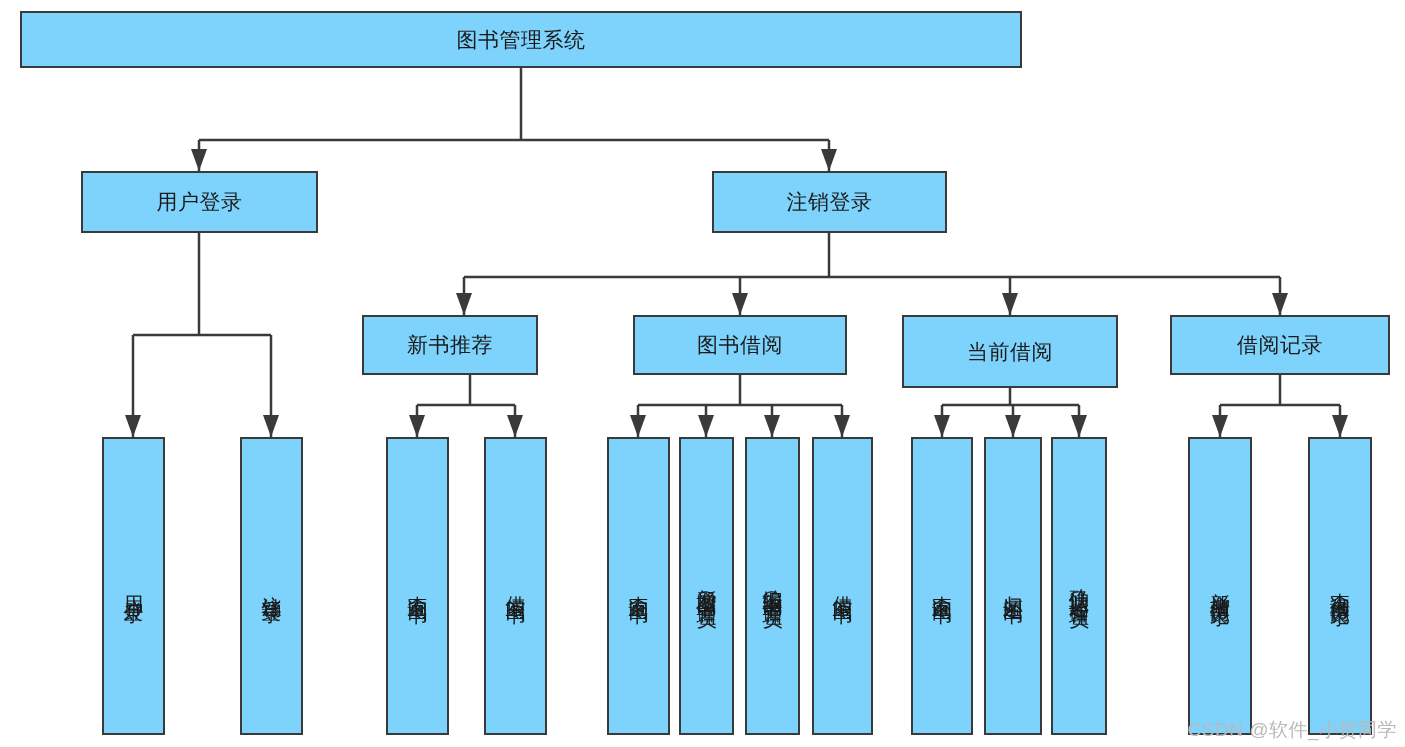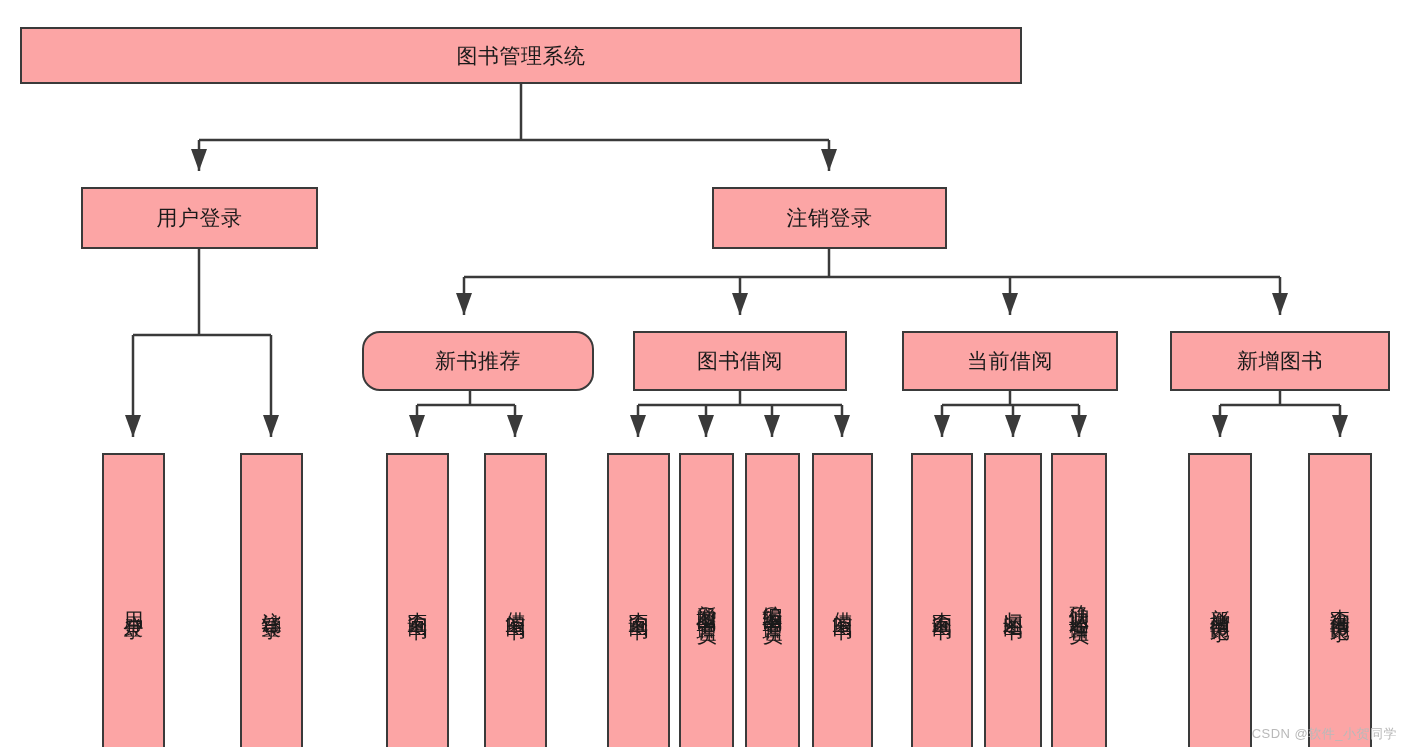--- a/index.html
+++ b/index.html
@@ -20,27 +20,26 @@
   svg.diagram-canvas {
     position: absolute;
     left: 0;
     top: 0;
     width: 1405px;
     height: 747px;
   }
   .node-box {
     position: absolute;
     box-sizing: border-box;
-    background: #fca5a5;
+    background: #7dd3fc;
     border: 2.5px solid #3a3a3a;
     display: flex;
     align-items: center;
     justify-content: center;
     overflow: hidden;
-    margin-top: 16px;
   }
   .node-label-h {
     font-size: 21px;
     color: #1a1a1a;
     line-height: 1.1;
     white-space: nowrap;
     letter-spacing: 0.5px;
   }
   .node-label-v {
     font-size: 20px;
@@ -48,21 +47,21 @@
     writing-mode: vertical-rl;
     text-orientation: upright;
     letter-spacing: 3px;
     line-height: 1.05;
     white-space: nowrap;
   }
   .watermark {
     position: absolute;
     right: 8px;
     bottom: 4px;
-    font-size: 13px;
+    font-size: 19px;
     color: #b9b9b9;
     white-space: nowrap;
     letter-spacing: 0.5px;
     pointer-events: none;
   }
 </style>
 </head>
 <body>
 
 <div id="diagram-root">
@@ -127,31 +126,31 @@
   <div id="node-layer">
       <div class="node-box" style="left: 20px; top: 11px; width: 1002px; height: 57px; border-color: rgb(58, 58, 58);">
         <span class="node-label-h" style="color: rgb(26, 26, 26);">图书管理系统</span>
       </div>
       <div class="node-box" style="left: 81px; top: 171px; width: 237px; height: 62px; border-color: rgb(58, 58, 58);">
         <span class="node-label-h" style="color: rgb(26, 26, 26);">用户登录</span>
       </div>
       <div class="node-box" style="left: 712px; top: 171px; width: 235px; height: 62px; border-color: rgb(58, 58, 58);">
         <span class="node-label-h" style="color: rgb(26, 26, 26);">注销登录</span>
       </div>
-      <div class="node-box" style="left: 362px; top: 315px; width: 232px; height: 60px; border-color: rgb(58, 58, 58); border-radius: 18px;">
+      <div class="node-box" style="left: 362px; top: 315px; width: 176px; height: 60px; border-color: rgb(58, 58, 58);">
         <span class="node-label-h" style="color: rgb(26, 26, 26);">新书推荐</span>
       </div>
       <div class="node-box" style="left: 633px; top: 315px; width: 214px; height: 60px; border-color: rgb(58, 58, 58); align-items: center;">
         <span class="node-label-h" style="color: rgb(26, 26, 26);">图书借阅</span>
       </div>
-      <div class="node-box" style="left: 902px; top: 315px; width: 216px; height: 60px; border-color: rgb(58, 58, 58);">
+      <div class="node-box" style="left: 902px; top: 315px; width: 216px; height: 73px; border-color: rgb(58, 58, 58);">
         <span class="node-label-h" style="color: rgb(26, 26, 26);">当前借阅</span>
       </div>
       <div class="node-box" style="left: 1170px; top: 315px; width: 220px; height: 60px; border-color: rgb(58, 58, 58);">
-        <span class="node-label-h" style="color: rgb(26, 26, 26);">新增图书</span>
+        <span class="node-label-h" style="color: rgb(26, 26, 26);">借阅记录</span>
       </div>
       <div class="node-box" style="left: 102px; top: 437px; width: 63px; height: 298px; border-color: rgb(58, 58, 58);">
         <span class="node-label-v" style="color: rgb(26, 26, 26);">用户登录</span>
       </div>
       <div class="node-box" style="left: 240px; top: 437px; width: 63px; height: 298px; border-color: rgb(58, 58, 58);">
         <span class="node-label-v" style="color: rgb(26, 26, 26);">注销登录</span>
       </div>
       <div class="node-box" style="left: 386px; top: 437px; width: 63px; height: 298px; border-color: rgb(58, 58, 58);">
         <span class="node-label-v" style="color: rgb(26, 26, 26);">查询图书</span>
       </div>

